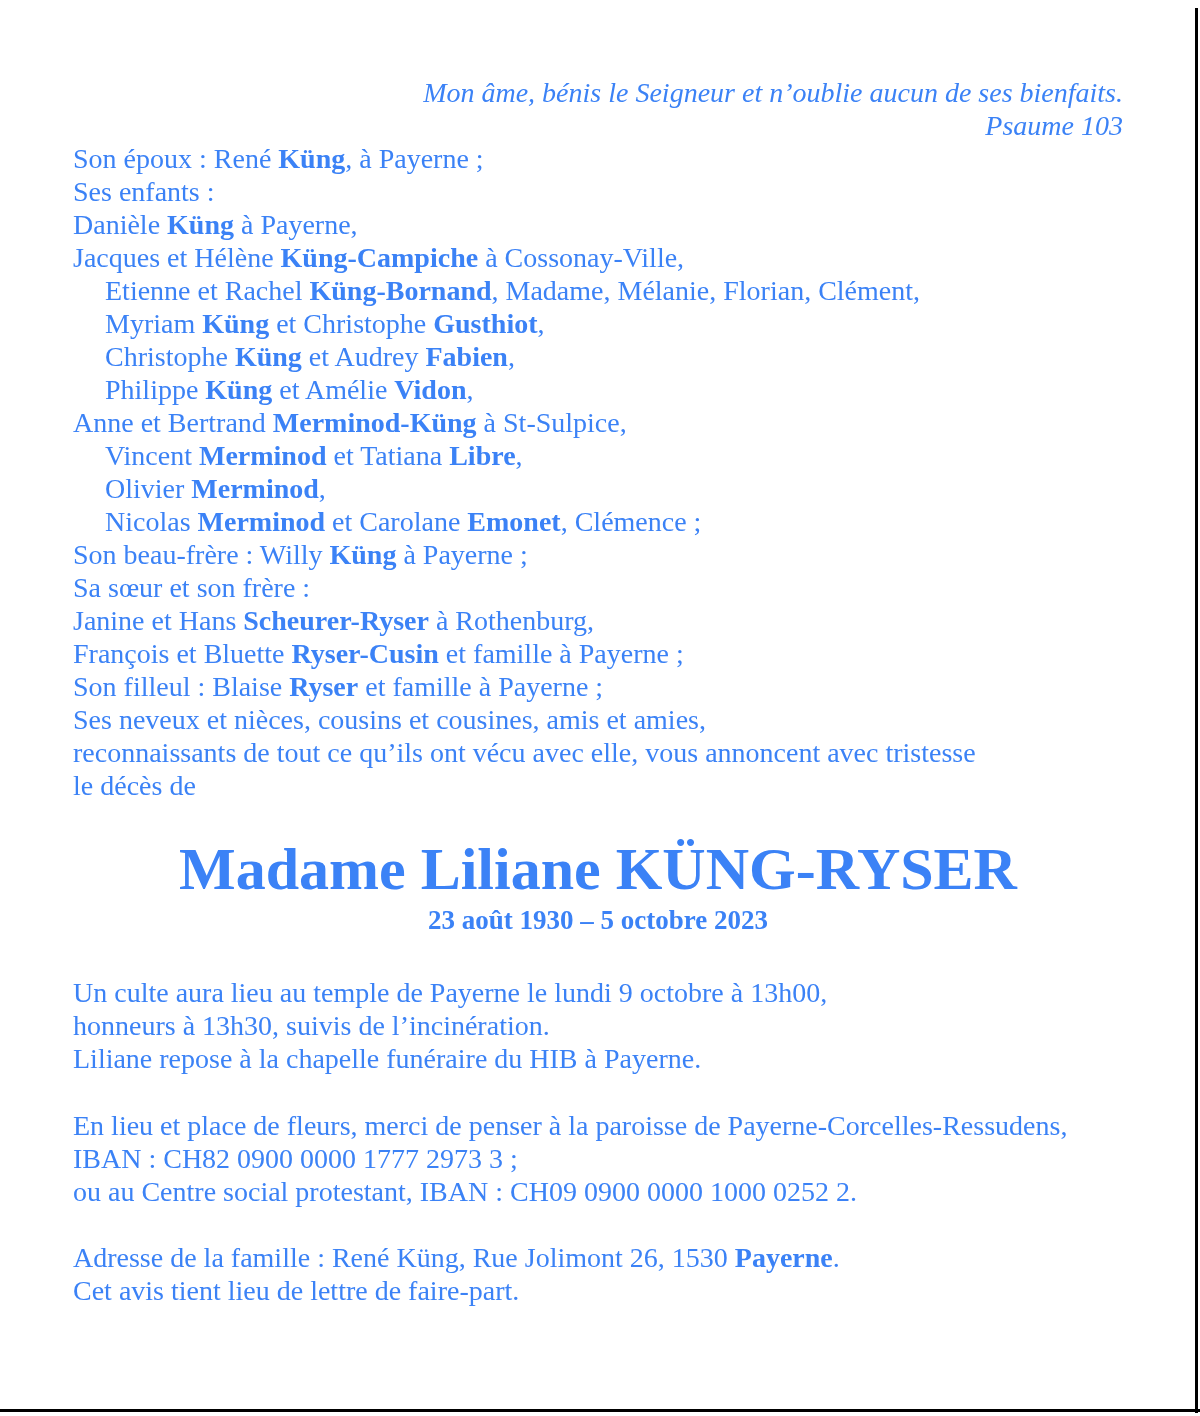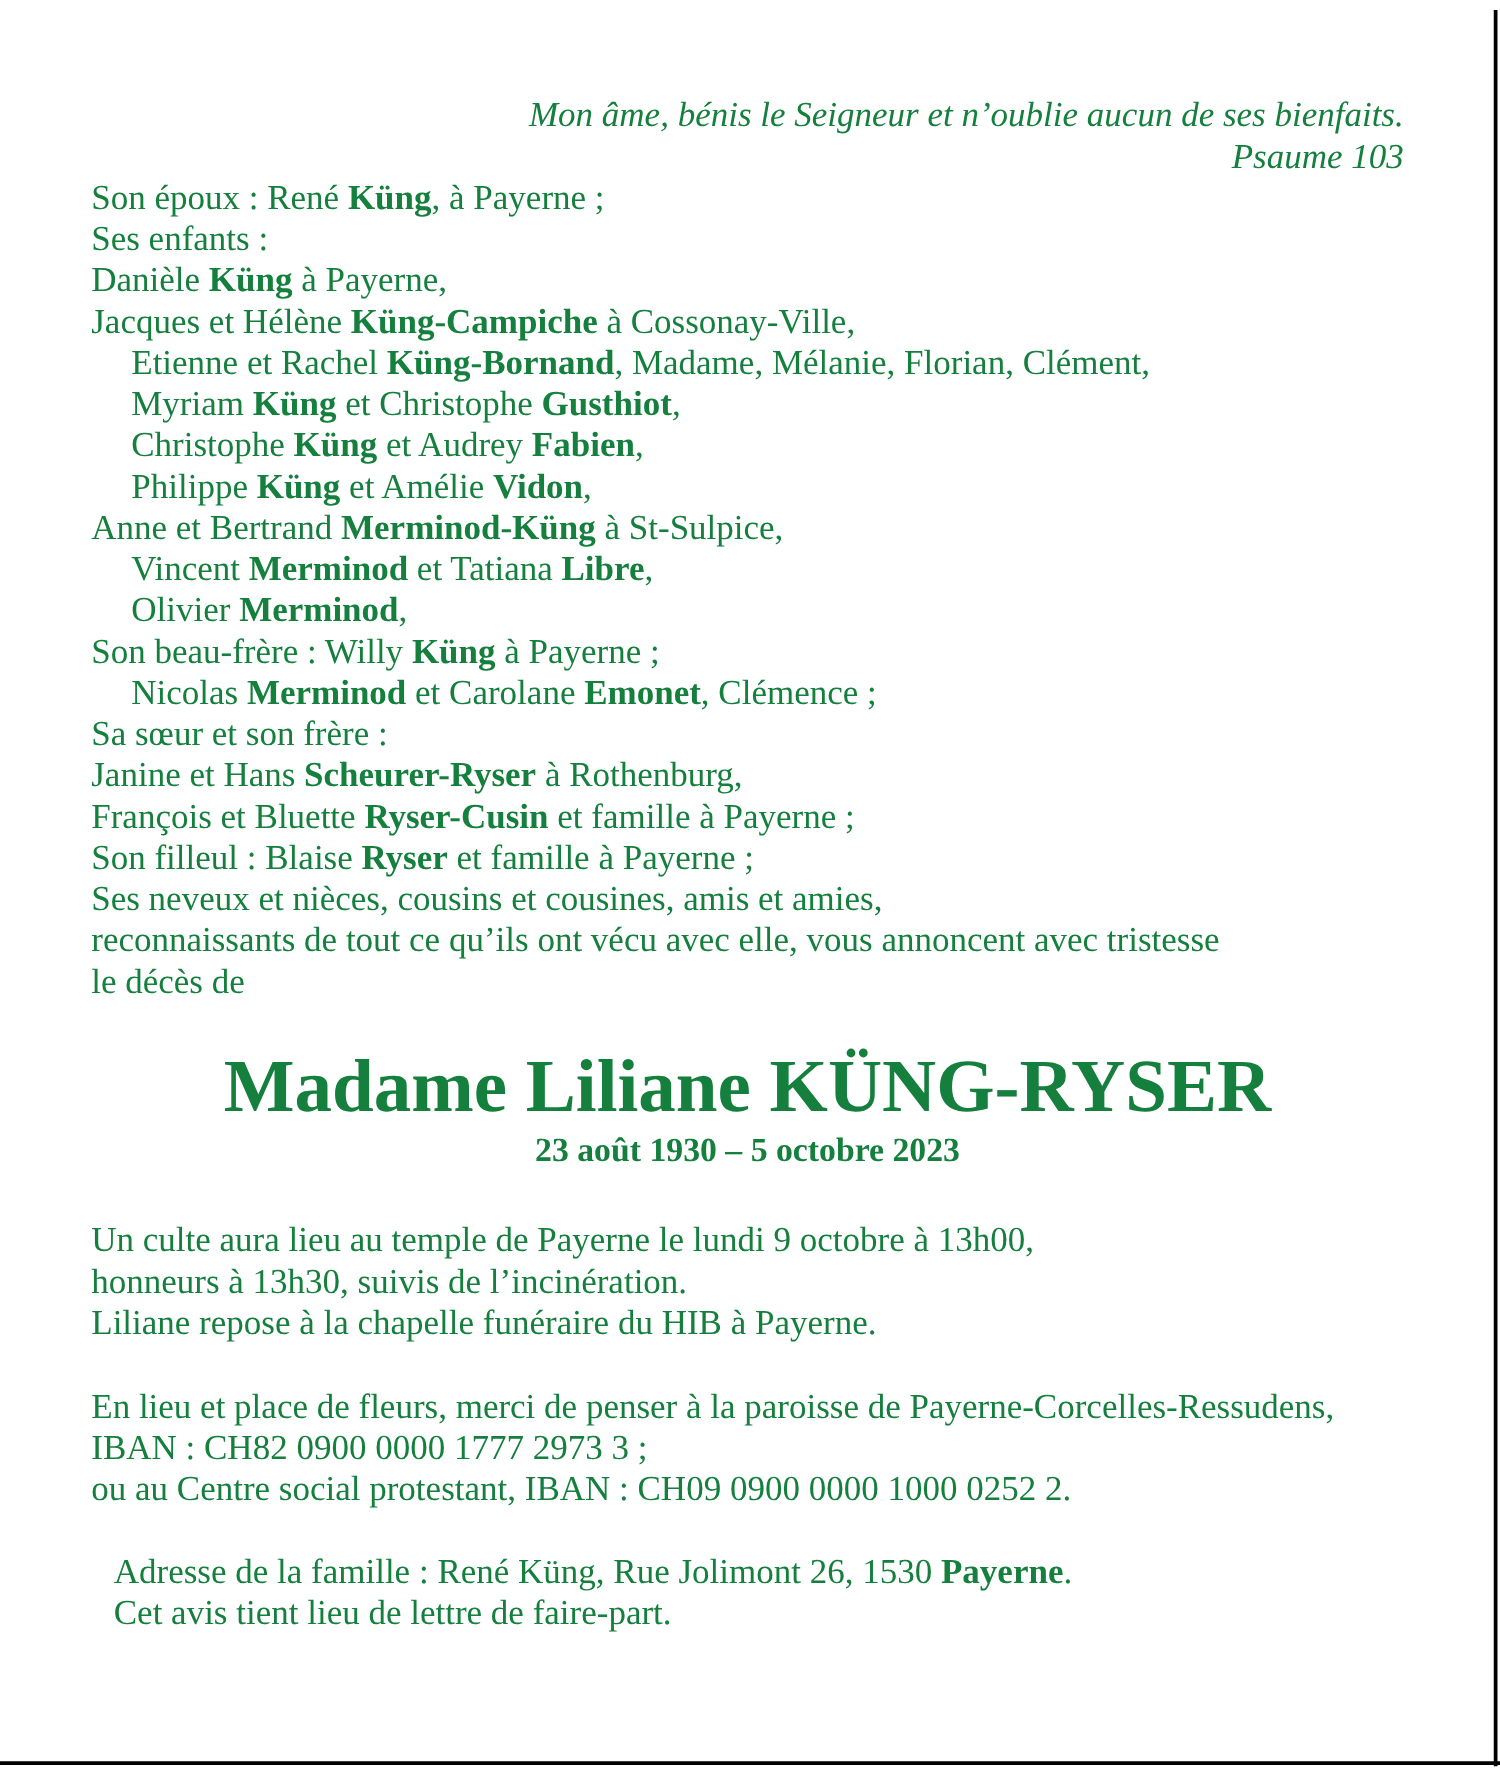--- a/index.html
+++ b/index.html
@@ -1,21 +1,21 @@
 <!DOCTYPE html>
 <html lang="fr"><head>
 <meta charset="utf-8">
 <style>
   html, body { margin: 0; padding: 0; background: #ffffff; }
   .page {
     position: relative;
     width: 1200px;
     height: 1416px;
     background: #ffffff;
-    color: #15803d;
+    color: #3b82f6;
     font-family: "Liberation Serif", "DejaVu Serif", serif;
     font-size: 28px;
     overflow: hidden;
   }
   .content {
     padding: 76px 77px 0 73px;
   }
   .line {
     line-height: 33px;
     white-space: nowrap;
@@ -37,21 +37,21 @@
   .life-dates {
     margin-top: 2px;
     font-size: 27px;
     line-height: 44px;
     font-weight: bold;
     text-align: center;
     white-space: nowrap;
   }
   .ceremony { margin-top: 34px; }
   .donation { margin-top: 34px; }
-  .address  { margin-top: 33px; margin-left: 18px; }
+  .address  { margin-top: 33px; }
   .scan-border-right {
     position: absolute;
     left: 1195px;
     top: 8px;
     width: 3px;
     height: 1405px;
     background: #000000;
   }
   .scan-border-bottom {
     position: absolute;
@@ -78,22 +78,22 @@
         <div class="line"><span>Ses enfants :</span></div>
         <div class="line"><span>Danièle </span><span class="b">Küng</span><span> à Payerne,</span></div>
         <div class="line"><span>Jacques et Hélène </span><span class="b">Küng-Campiche</span><span> à Cossonay-Ville,</span></div>
         <div class="line indent"><span>Etienne et Rachel </span><span class="b">Küng-Bornand</span><span>, Madame, Mélanie, Florian, Clément,</span></div>
         <div class="line indent"><span>Myriam </span><span class="b">Küng</span><span> et Christophe </span><span class="b">Gusthiot</span><span>,</span></div>
         <div class="line indent"><span>Christophe </span><span class="b">Küng</span><span> et Audrey </span><span class="b">Fabien</span><span>,</span></div>
         <div class="line indent"><span>Philippe </span><span class="b">Küng</span><span> et Amélie </span><span class="b">Vidon</span><span>,</span></div>
         <div class="line"><span>Anne et Bertrand </span><span class="b">Merminod-Küng</span><span> à St-Sulpice,</span></div>
         <div class="line indent"><span>Vincent </span><span class="b">Merminod</span><span> et Tatiana </span><span class="b">Libre</span><span>,</span></div>
         <div class="line indent"><span>Olivier </span><span class="b">Merminod</span><span>,</span></div>
+        <div class="line indent"><span>Nicolas </span><span class="b">Merminod</span><span> et Carolane </span><span class="b">Emonet</span><span>, Clémence ;</span></div>
         <div class="line"><span>Son beau-frère : Willy </span><span class="b">Küng</span><span> à Payerne ;</span></div>
-        <div class="line indent"><span>Nicolas </span><span class="b">Merminod</span><span> et Carolane </span><span class="b">Emonet</span><span>, Clémence ;</span></div>
         <div class="line"><span>Sa sœur et son frère :</span></div>
         <div class="line"><span>Janine et Hans </span><span class="b">Scheurer-Ryser</span><span> à Rothenburg,</span></div>
         <div class="line"><span>François et Bluette </span><span class="b">Ryser-Cusin</span><span> et famille à Payerne ;</span></div>
         <div class="line"><span>Son filleul : Blaise </span><span class="b">Ryser</span><span> et famille à Payerne ;</span></div>
         <div class="line"><span>Ses neveux et nièces, cousins et cousines, amis et amies,</span></div>
         <div class="line"><span>reconnaissants de tout ce qu’ils ont vécu avec elle, vous annoncent avec tristesse</span></div>
         <div class="line"><span>le décès de</span></div>
       </div>
 
     <div class="deceased-name">Madame Liliane KÜNG-RYSER</div>

